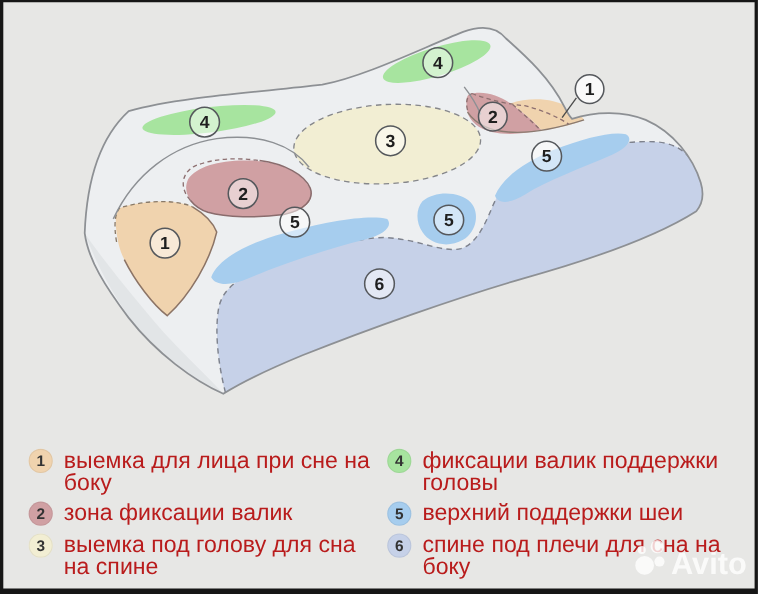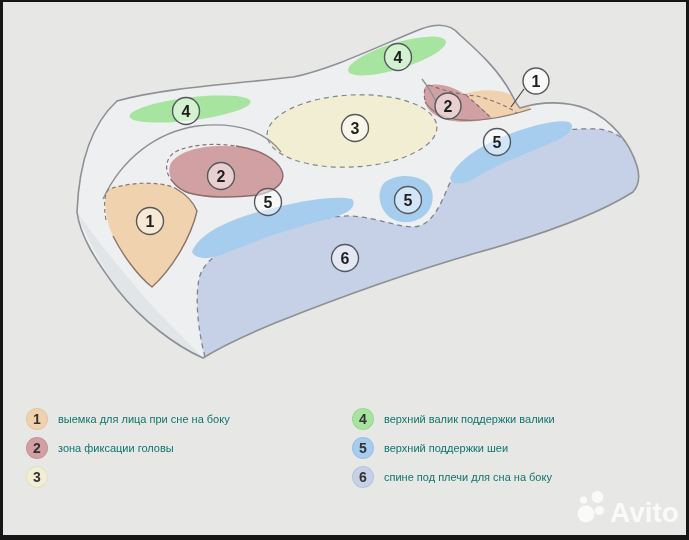--- a/index.html
+++ b/index.html
@@ -25,21 +25,21 @@
   .legend-col.left  { left:26px;  width:320px; }
   .legend-col.right { left:352px; width:330px; }
   .legend-row { display:flex; align-items:flex-start; gap:10px; margin-bottom:7px; }
   .legend-dot {
     width:22px; height:22px; border-radius:50%; flex:none;
     font-size:14px; font-weight:bold; color:#333;
     display:flex; align-items:center; justify-content:center;
     box-shadow:0 0 0 1px rgba(0,0,0,0.06) inset;
   }
   .legend-label {
-    font-size:11px; line-height:20px; color:#0f766e;
+    font-size:21px; line-height:20px; color:#b91c1c;
     white-space:pre-line; padding-top:1px;
   }
   .watermark { position:absolute; left:576px; top:488px; z-index:20; opacity:0.8; }
 </style>
 </head>
 <body>
 
 <div class="stage">
 
   <svg class="diagram-svg" width="689" height="404" viewBox="0 0 689 404">
@@ -136,30 +136,32 @@
   </svg>
 
   <div class="legend">
     <div class="legend-col left">
       <div class="legend-row">
         <div class="legend-dot" style="background-color: rgb(240, 211, 174);">1</div>
         <div class="legend-label">выемка для лица при сне на боку</div>
       </div>
       <div class="legend-row">
         <div class="legend-dot" style="background-color: rgb(208, 160, 163);">2</div>
-        <div class="legend-label">зона фиксации головы</div>
+        <div class="legend-label">зона фиксации валик</div>
       </div>
       <div class="legend-row">
         <div class="legend-dot" style="background-color: rgb(242, 238, 211);">3</div>
+        <div class="legend-label">выемка под голову для сна
+на спине</div>
       </div>
     </div>
     <div class="legend-col right">
       <div class="legend-row">
         <div class="legend-dot" style="background-color: rgb(167, 228, 159);">4</div>
-        <div class="legend-label">верхний валик поддержки валики</div>
+        <div class="legend-label">фиксации валик поддержки головы</div>
       </div>
       <div class="legend-row">
         <div class="legend-dot" style="background-color: rgb(166, 205, 238);">5</div>
         <div class="legend-label">верхний поддержки шеи</div>
       </div>
       <div class="legend-row">
         <div class="legend-dot" style="background-color: rgb(198, 209, 232);">6</div>
         <div class="legend-label">спине под плечи для сна на боку</div>
       </div>
     </div>

